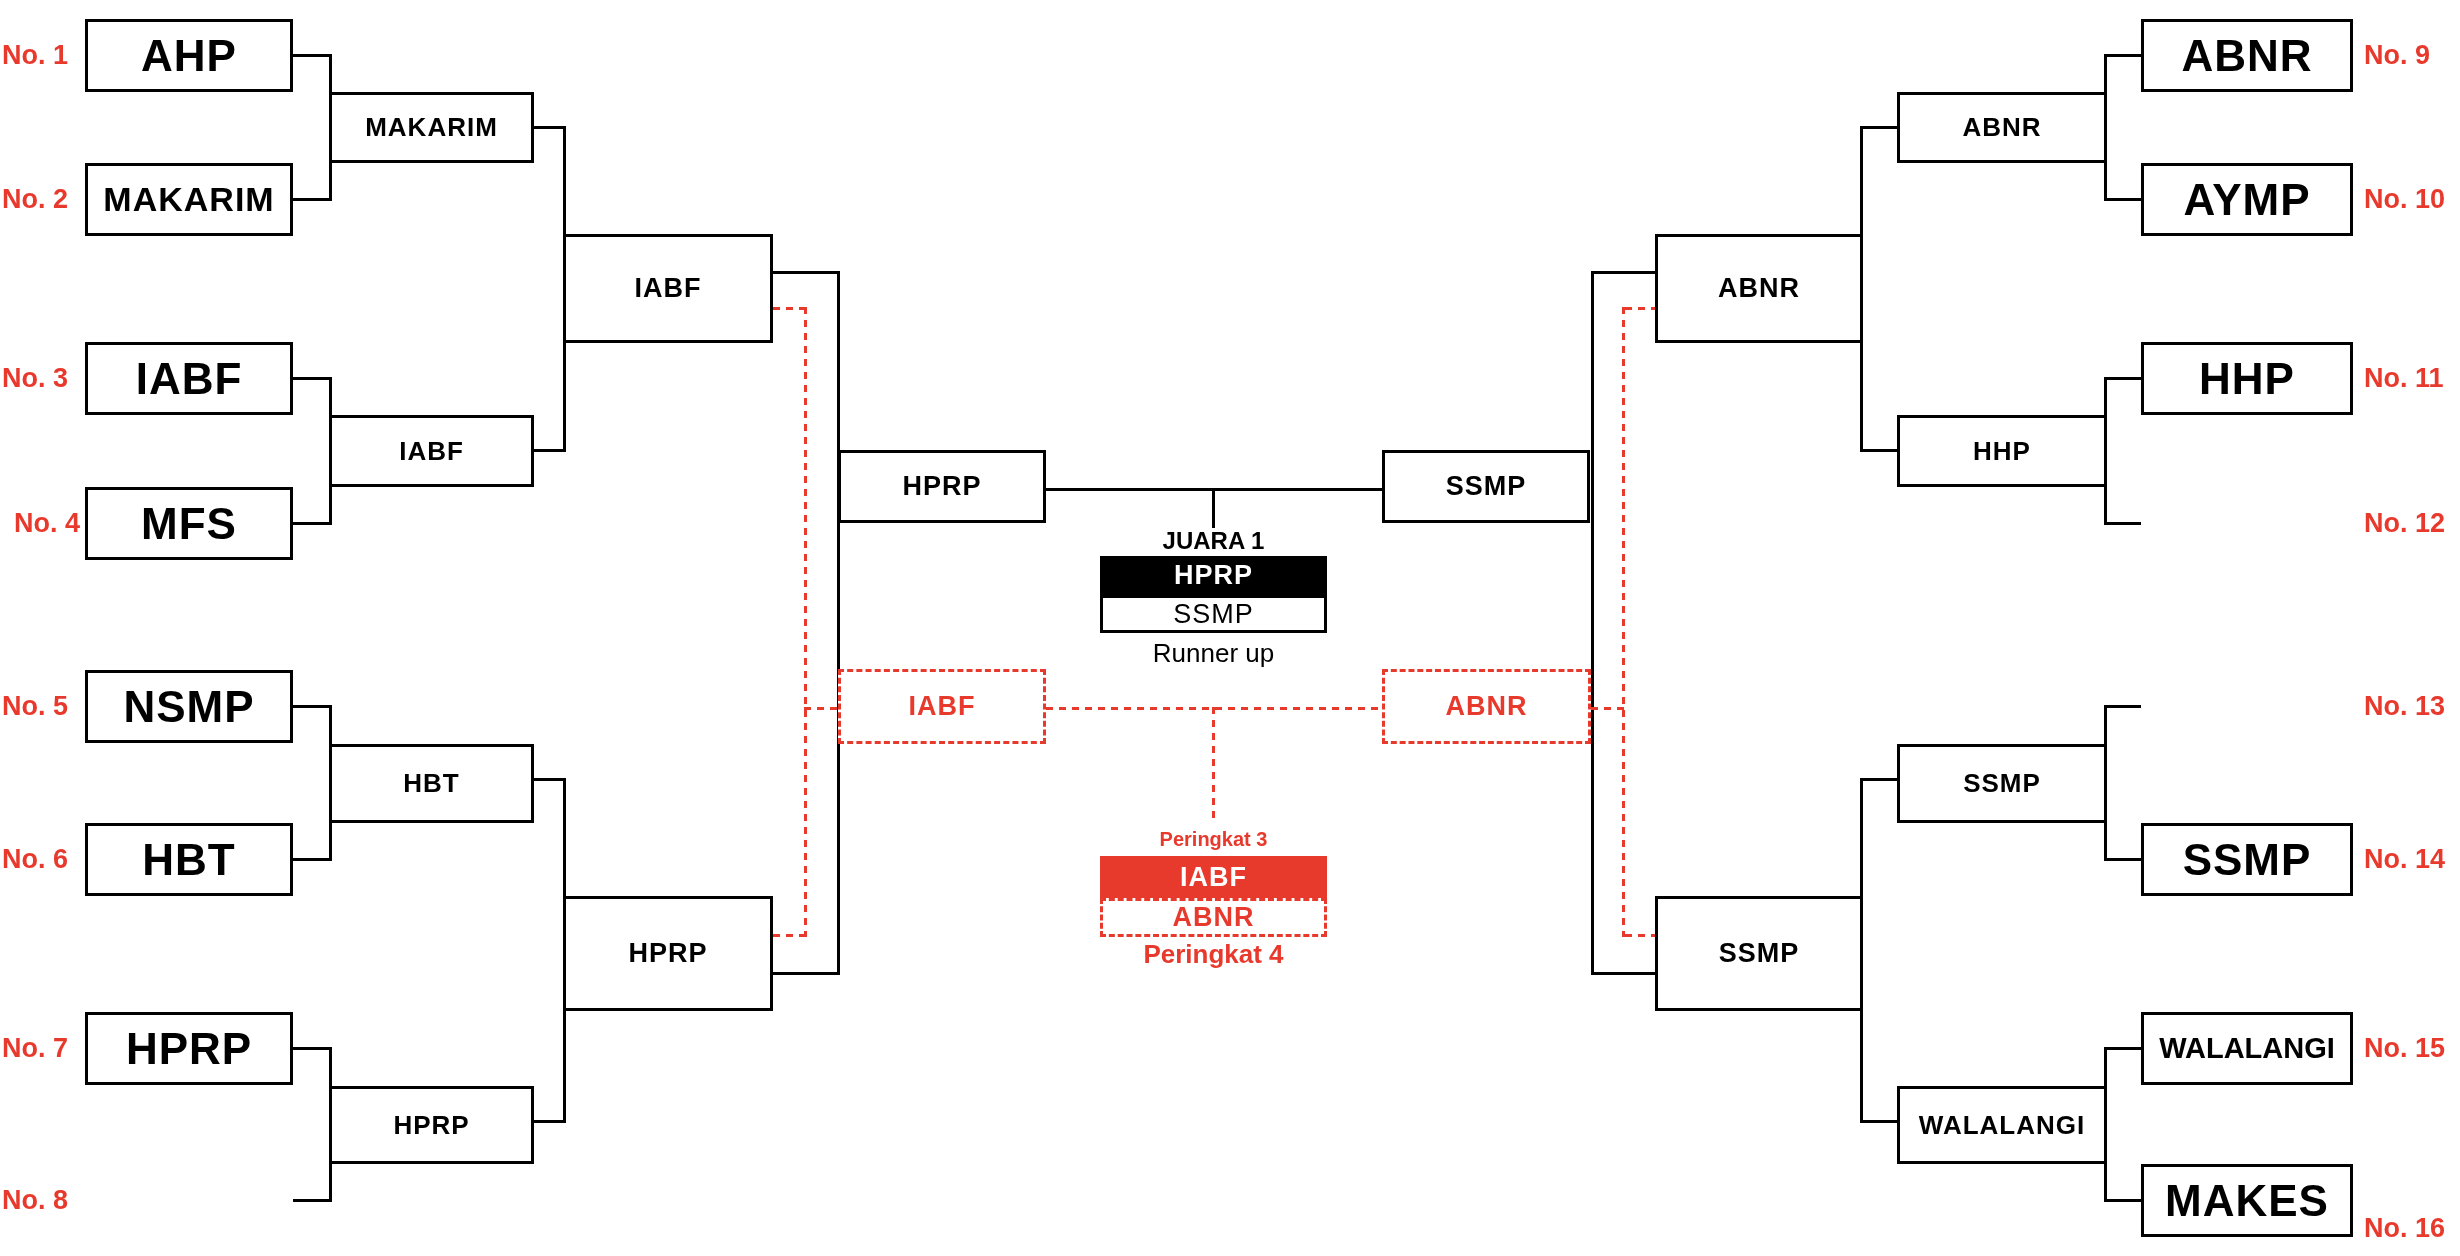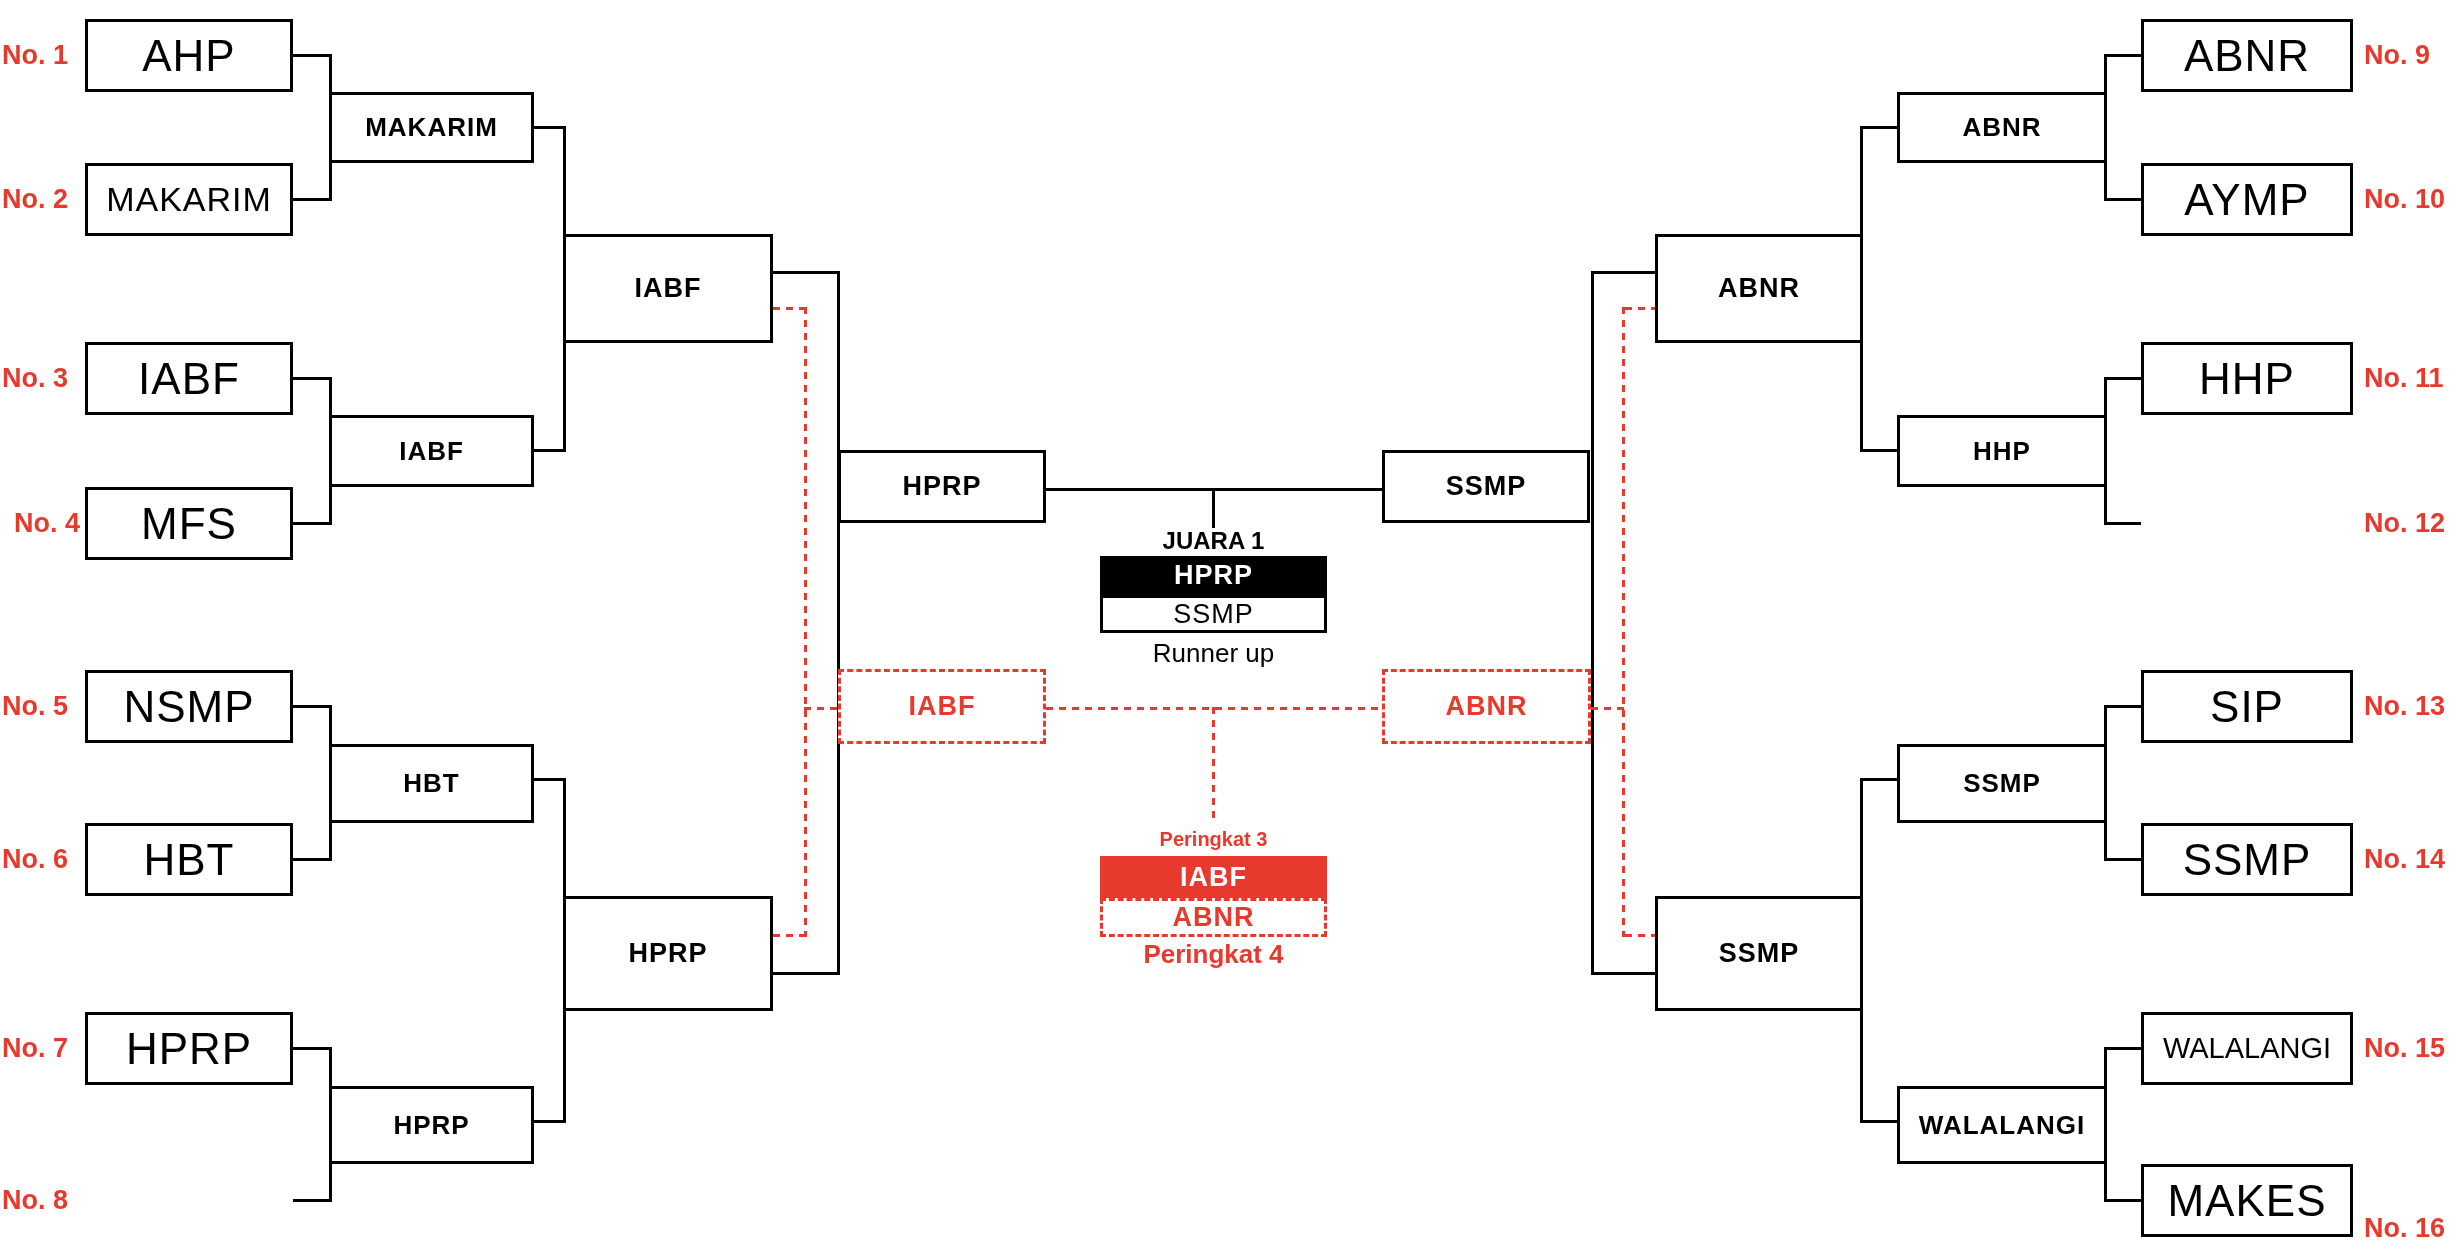--- a/index.html
+++ b/index.html
@@ -1,21 +1,21 @@
 <!DOCTYPE html>
 <html style="--red: #E8392D;"><head>
 <meta charset="utf-8">
 <style>
   :root{ --red:#E8392D; --black:#000; }
   html,body{margin:0;padding:0;background:#fff;}
   .canvas{position:relative;width:2460px;height:1256px;background:#fff;overflow:hidden;
           font-family:"Liberation Sans",sans-serif;color:#000;}
   .box{position:absolute;box-sizing:border-box;border:3px solid #000;background:#fff;
        display:flex;align-items:center;justify-content:center;text-align:center;}
-  .seed-team{font-size:44px;font-weight:400;letter-spacing:1px;}
+  .seed-team{font-size:44px;font-weight:700;letter-spacing:1px;}
   .seed-team.lg{font-size:34px;}
   .seed-team.xl{font-size:29px;letter-spacing:0;}
   .winner-label{font-size:26px;font-weight:700;letter-spacing:1px;}
   .final-label{font-size:27px;font-weight:700;letter-spacing:1px;}
   .hline{position:absolute;height:3px;background:#000;}
   .vline{position:absolute;width:3px;background:#000;}
   .dot-h{position:absolute;height:3px;background:repeating-linear-gradient(90deg,var(--red) 0 7px,transparent 7px 13px);}
   .dot-v{position:absolute;width:3px;background:repeating-linear-gradient(180deg,var(--red) 0 7px,transparent 7px 13px);}
   .dotted-box{border:3px dashed var(--red);color:var(--red);background:#fff;}
   .seed-no{position:absolute;color:var(--red);font-weight:700;font-size:27px;
@@ -198,23 +198,20 @@
 
   <div class="box" style="left:2141px;top:19px;width:212px;height:73px;">
       <span class="seed-team">ABNR</span>
     </div>
   <div class="box" style="left:2141px;top:163px;width:212px;height:73px;">
       <span class="seed-team">AYMP</span>
     </div>
   <div class="box" style="left:2141px;top:342px;width:212px;height:73px;">
       <span class="seed-team">HHP</span>
     </div>
-  <div class="box" style="left:2141px;top:670px;width:212px;height:73px;">
-      <span class="seed-team">SIP</span>
-    </div>
   <div class="box" style="left:2141px;top:823px;width:212px;height:73px;">
       <span class="seed-team">SSMP</span>
     </div>
   <div class="box" style="left:2141px;top:1012px;width:212px;height:73px;">
       <span class="seed-team xl">WALALANGI</span>
     </div>
   <div class="box" style="left:2141px;top:1164px;width:212px;height:73px;">
       <span class="seed-team">MAKES</span>
     </div>
 

